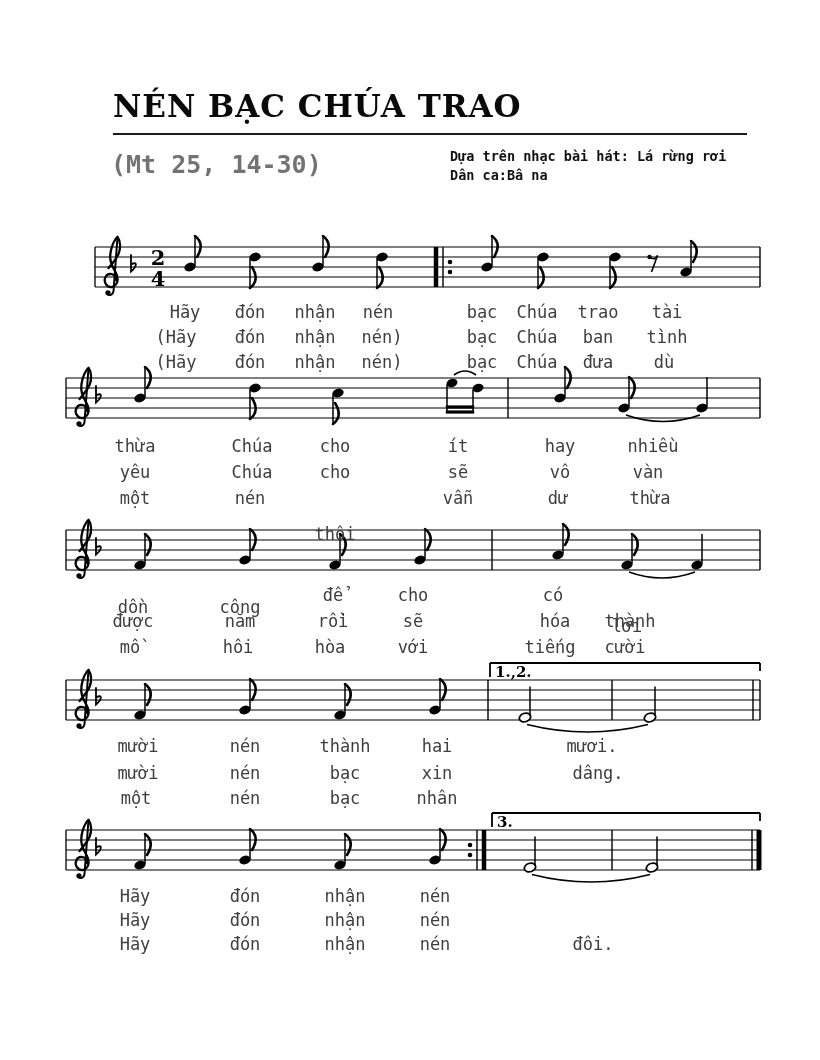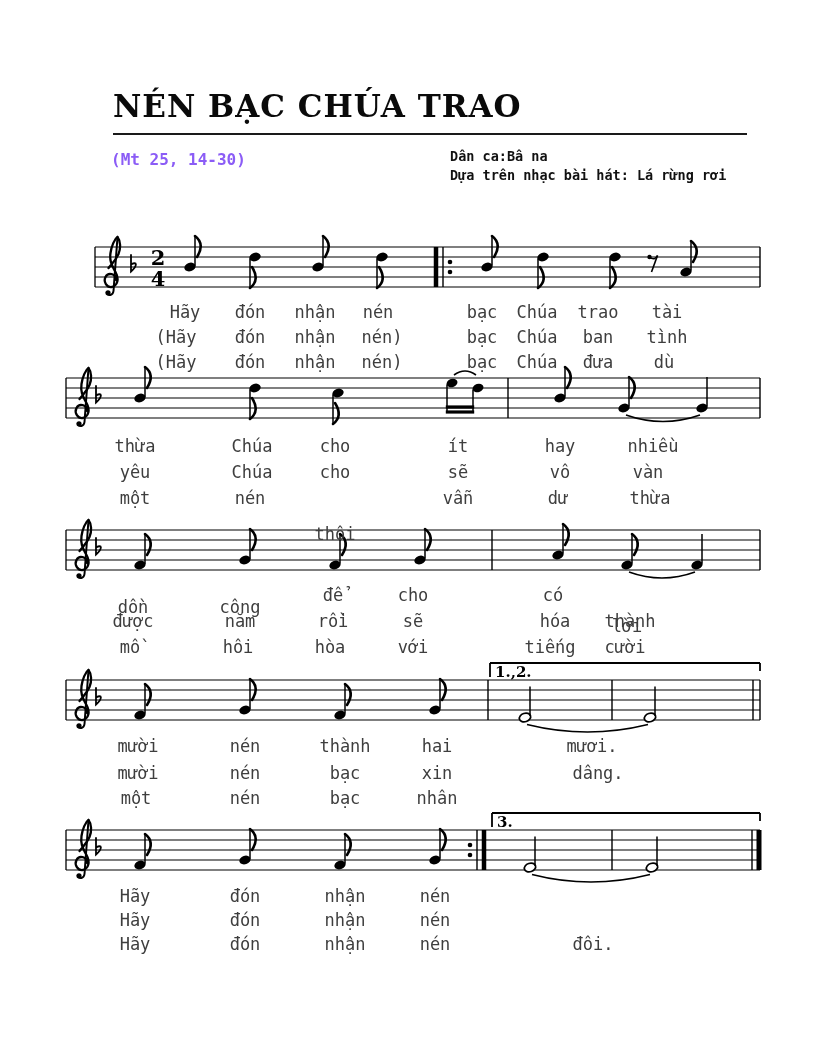--- a/index.html
+++ b/index.html
@@ -11,42 +11,42 @@
   .title{
     position:absolute;left:113px;top:88px;margin:0;
     font-family:"DejaVu Serif", serif;font-weight:bold;
     font-size:31px;letter-spacing:1px;color:#0a0a0a;white-space:nowrap;
   }
   .rule{
     position:absolute;left:113px;top:133px;width:634px;height:2px;background:#1a1a1a;
   }
   .scripture{
     position:absolute;left:111px;top:150px;
-    font-size:16px;font-weight:bold;letter-spacing:0px;color:#8b5cf6;white-space:nowrap;
+    font-size:25px;font-weight:bold;letter-spacing:0px;color:#737373;white-space:nowrap;
   }
   .credits{
     position:absolute;left:450px;top:147px;
     font-size:13.5px;font-weight:bold;line-height:19px;color:#111;white-space:nowrap;
   }
   #score-svg{position:absolute;left:0;top:0;}
   .lyric{
     position:absolute;transform:translateX(-50%);
     font-size:17px;color:#3e3e3e;white-space:nowrap;line-height:20px;
   }
 </style>
 </head>
 <body>
 
 <div class="page">
   <h1 class="title">NÉN BẠC CHÚA TRAO</h1>
   <div class="rule"></div>
   <div class="scripture">(Mt 25, 14-30)</div>
   <div class="credits">
+    <div>Dựa trên nhạc bài hát: Lá rừng rơi</div>
     <div>Dân ca:Bâ na</div>
-    <div>Dựa trên nhạc bài hát: Lá rừng rơi</div>
   </div>
   <svg id="score-svg" width="820" height="1060" viewBox="0 0 820 1060">
       <g>
         <g>
           <line x1="95" y1="247" x2="760" y2="247" stroke="#000" stroke-width="1.1"></line>
           <line x1="95" y1="257" x2="760" y2="257" stroke="#000" stroke-width="1.1"></line>
           <line x1="95" y1="267" x2="760" y2="267" stroke="#000" stroke-width="1.1"></line>
           <line x1="95" y1="277" x2="760" y2="277" stroke="#000" stroke-width="1.1"></line>
           <line x1="95" y1="287" x2="760" y2="287" stroke="#000" stroke-width="1.1"></line>
           <line x1="95" y1="247" x2="95" y2="287" stroke="#000" stroke-width="1.3"></line>

